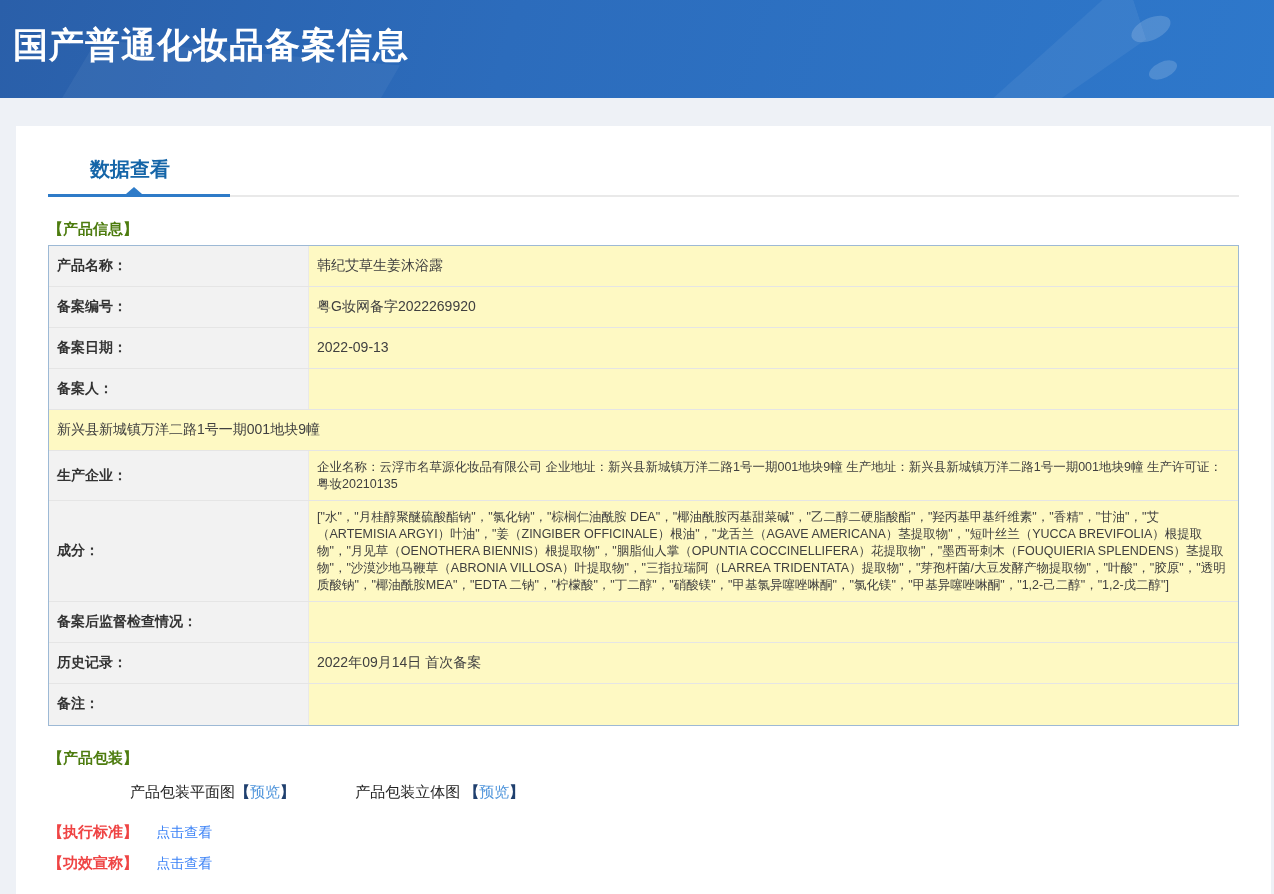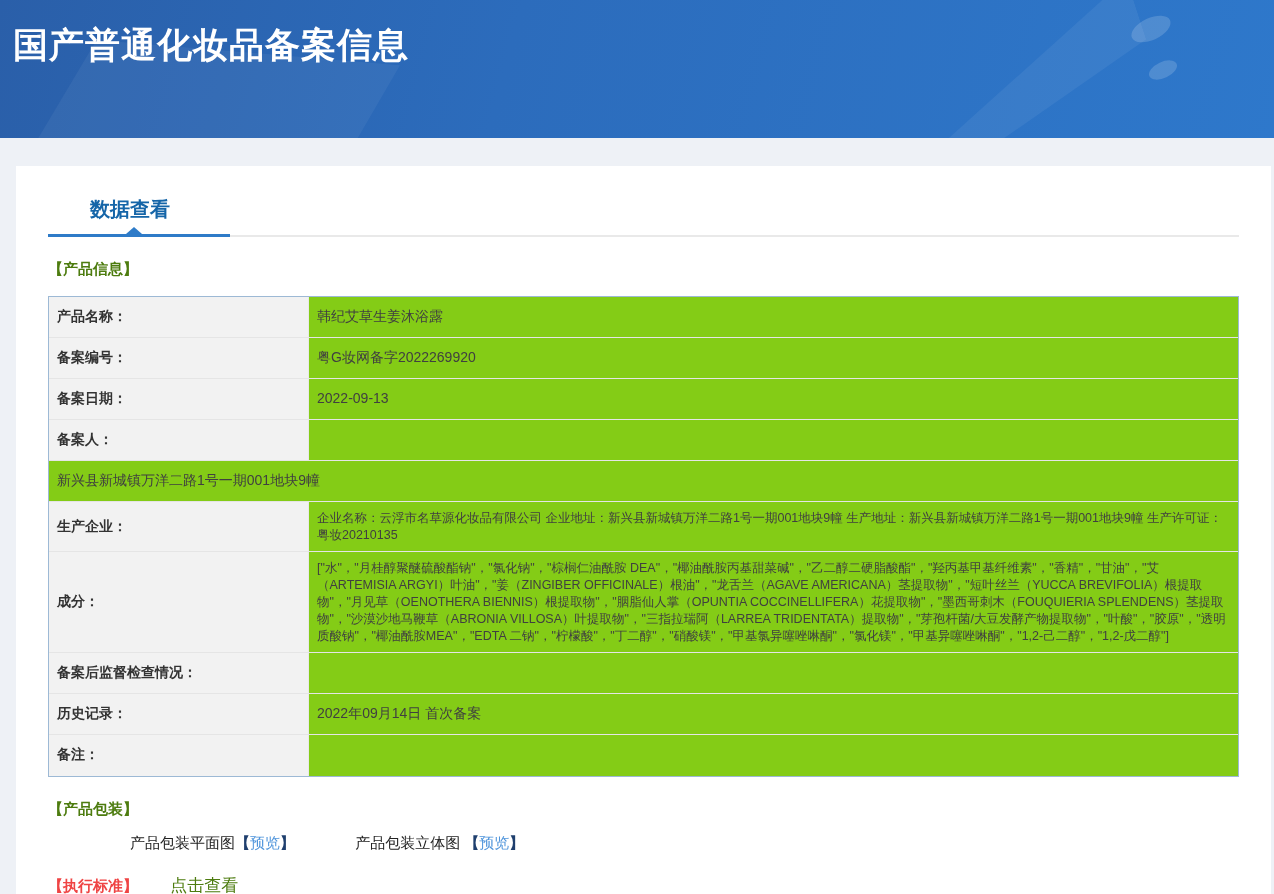--- a/index.html
+++ b/index.html
@@ -6,21 +6,21 @@
   html, body {
     width: 1274px; height: 894px;
     background: #eef1f6;
     font-family: "Liberation Sans", "DejaVu Sans", sans-serif;
     overflow: hidden;
     color: #333;
   }
   
   .banner {
     position: relative;
-    height: 138px;
+    height: 98px;
     background: linear-gradient(105deg, #2a5fa9 0%, #2c6cbc 40%, #2e78cb 100%);
     overflow: hidden;
   }
   .banner-title {
     position: absolute;
     left: 13px; top: 22px;
     font-size: 35px;
     font-weight: bold;
     color: #ffffff;
     letter-spacing: 1px;
@@ -91,23 +91,23 @@
   
   .section-title {
     font-size: 15px;
     font-weight: bold;
     color: #4d7c0f;
     margin-top: 23px;
   }
 
   
   .info-table {
-    margin-top: 17px;
+    margin-top: 6px;
     border: 1px solid #9db9d5;
-    background: #84cc16;
+    background: #fef9c3;
   }
   .info-row {
     display: flex;
     border-bottom: 1px solid #e5e5e5;
     min-height: 41px;
   }
   .info-row:last-child { border-bottom: none; }
   .info-label {
     flex: 0 0 260px;
     background: #f2f2f2;
@@ -143,23 +143,23 @@
   .link-blue { color: #4e94db; cursor: pointer; text-decoration: none; }
   .bottom-row {
     margin-top: 21px;
     font-size: 15px;
   }
   .bottom-label {
     font-weight: bold;
     color: #ef4444;
   }
   .bottom-link {
-    margin-left: 28px;
-    font-size: 17px;
-    color: #4d7c0f;
+    margin-left: 14px;
+    font-size: 14px;
+    color: #3b82f6;
     cursor: pointer;
   }
 </style>
 </head>
 <body>
 
 <div class="banner">
   <div class="deco-poly-left"></div>
   <div class="deco-poly-right"></div>
   <div class="deco-dot1"></div>

